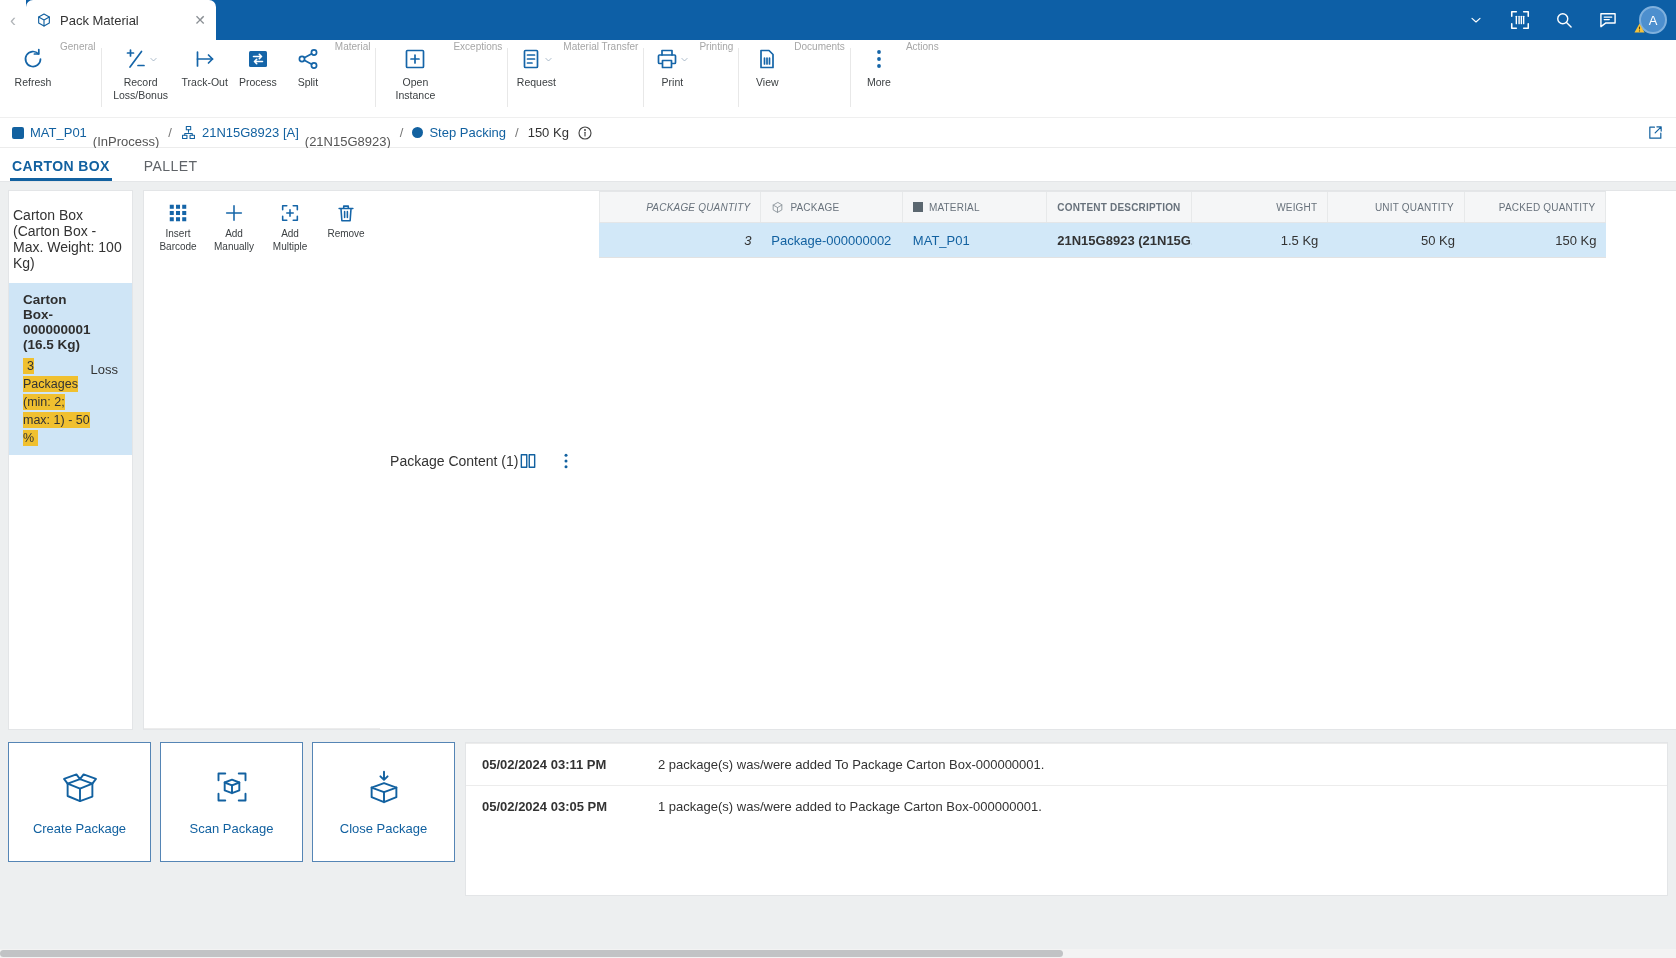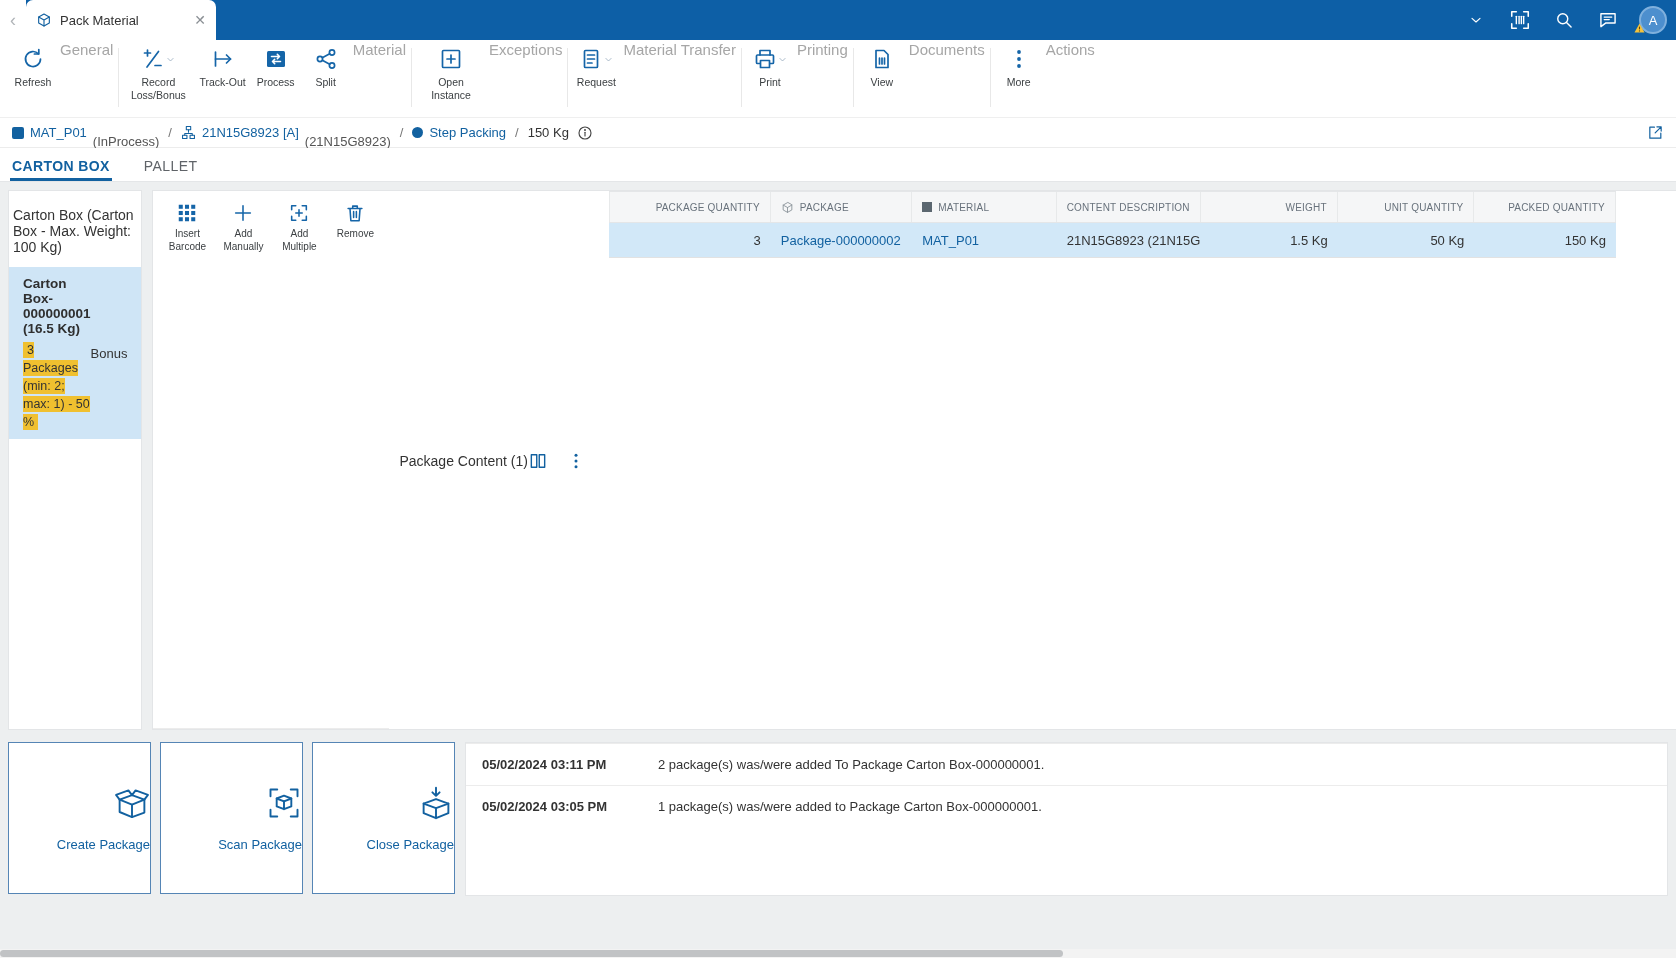--- a/index.html
+++ b/index.html
@@ -31,21 +31,21 @@
   .avatar{width:28px;height:28px;border-radius:50%;background:#4d8fce;border:2px solid #7fb0dd;color:#fff;font-size:13px;display:flex;align-items:center;justify-content:center;cursor:pointer;}
   .warn-badge{position:absolute;left:4px;bottom:3px;}
 
   
   .ribbon{height:78px;display:flex;align-items:stretch;padding-left:8px;border-bottom:1px solid #efefef;flex:none;background:#fff;}
   .rb-group{display:flex;flex-direction:row;}
   .rb-items{display:flex;flex:1;}
   .rb-btn{display:flex;flex-direction:column;align-items:center;background:none;border:none;cursor:pointer;padding:7px 5px 2px;font-family:inherit;min-width:50px;}
   .rb-icrow{display:flex;align-items:flex-start;gap:1px;color:var(--blue-ic);height:26px;}
   .rb-lbl{font-size:10.5px;color:#3c4043;line-height:1.2;margin-top:3px;text-align:center;max-width:62px;}
-  .rb-group-label{text-align:center;font-size:15px;color:#a6a6a6;padding:1px 2px 5px;white-space:nowrap;}
+  .rb-group-label{text-align:center;font-size:10px;color:#a6a6a6;padding:1px 2px 5px;white-space:nowrap;}
   .rb-sep{width:1px;background:#e8e8e8;margin:8px 3px 10px;}
   .caret-sm{color:#7d96ad;margin-top:8px;}
 
   
   .crumbs{height:30px;display:flex;align-items:center;gap:6px;padding:0 12px;font-size:13px;border-bottom:1px solid #ececec;flex:none;background:#fff;}
   .crumb-link{color:var(--blue);text-decoration:none;cursor:pointer;white-space:nowrap;}
   .crumb-dim{color:#555;margin-top:18px;}
   .crumb-sep{color:#777;margin:0 3px;}
   .sq-ic{width:12px;height:12px;background:var(--blue);border-radius:2px;flex:none;}
   .dot-ic{width:11px;height:11px;background:var(--blue);border-radius:50%;flex:none;}
@@ -80,31 +80,31 @@
   .pkg-header-icons > span{cursor:pointer;display:flex;}
 
   .tbl{width:1007px;margin-left:7px;}
   .tbl-head{display:flex;background:#f5f6f7;border-top:1px solid #e4e6e8;border-bottom:1px solid #e4e6e8;}
   .th{font-size:10px;color:#68727c;letter-spacing:.2px;padding:0 10px;height:30px;display:flex;align-items:center;gap:6px;border-right:1px solid #e7e9ea;overflow:hidden;white-space:nowrap;cursor:pointer;}
   .th:first-child{border-left:1px solid #e7e9ea;}
   .tbl-row{display:flex;border-bottom:1px solid #e2e2e2;cursor:pointer;}
   .tbl-row.selected{background:var(--row-sel);}
   .td{font-size:13px;color:#333;padding:0 10px;height:34px;display:flex;align-items:center;gap:6px;overflow:hidden;white-space:nowrap;}
   .num{justify-content:flex-end;text-align:right;}
-  .c0{width:166px;}.c1{width:145px;}.c2{width:148px;}.c3{width:148px;}.c4{width:140px;}.c5{width:140px;}.c6{width:145px;}
+  .c0{width:166px;font-style:italic;}.c1{width:145px;}.c2{width:148px;}.c3{width:148px;font-weight:bold;}.c4{width:140px;}.c5{width:140px;}.c6{width:145px;}
   .link{color:var(--blue);text-decoration:none;cursor:pointer;}
   .mat-sq{width:10px;height:10px;background:#5b6770;flex:none;}
   .hdr-box-ic{color:#8d959c;flex:none;display:flex;}
 
   .empty{flex:1;display:flex;flex-direction:column;align-items:center;justify-content:center;width:1007px;margin-left:7px;color:#b3b8bc;}
   .empty-text{font-size:15px;font-style:italic;color:#9aa0a6;margin-top:14px;}
 
   .row2{display:flex;gap:10px;height:154px;align-items:flex-start;}
   .actions{display:flex;gap:9px;width:447px;}
-  .act-btn{width:143px;height:152px;background:#fff;border:1px solid #5585b5;display:flex;flex-direction:column;align-items:flex-end;justify-content:center;cursor:pointer;font-family:inherit;}
+  .act-btn{width:143px;height:120px;background:#fff;border:1px solid #5585b5;display:flex;flex-direction:column;align-items:center;justify-content:center;cursor:pointer;font-family:inherit;}
   .act-btn .a-ic{color:var(--blue);}
   .act-btn .a-lbl{font-size:13px;color:var(--blue);margin-top:16px;}
 
   .recent{flex:1;height:154px;display:flex;flex-direction:column;}
   .recent-head{display:flex;align-items:center;padding:12px 16px 10px;}
   .recent-title{font-size:14px;color:#333;}
   .recent-eye{margin-left:auto;color:#0f5494;cursor:pointer;display:flex;}
   .recent-row{display:flex;gap:28px;padding:13px 16px;border-top:1px solid #ececec;align-items:baseline;}
   .recent-ts{font-size:13px;font-weight:bold;color:#333;white-space:nowrap;width:148px;flex:none;}
   .recent-msg{font-size:13px;color:#333;}
@@ -402,21 +402,21 @@
   <div class="content">
     <div class="row1">
 
       <div class="panel carton-panel">
         <div class="carton-title">Carton Box (Carton Box - Max. Weight: 100 Kg)</div>
         <div class="carton-item">
           <div>
             <div class="name">Carton Box-000000001 (16.5 Kg)</div>
             <div class="detail"><span>3 Packages (min: 2; max: 1) - 50 %</span></div>
           </div>
-          <div class="status">Bonus</div>
+          <div class="status">Loss</div>
         </div>
       </div>
 
       <div class="panel package-panel">
         <div class="pkg-toolbar">
           <button class="pkg-btn">
             <span class="p-ic">
                 <svg width="22" height="22" viewBox="0 0 24 24" fill="var(--blue-ic)">
                   <rect x="3" y="3" width="4.4" height="4.4"></rect>
                   <rect x="9.8" y="3" width="4.4" height="4.4"></rect>

